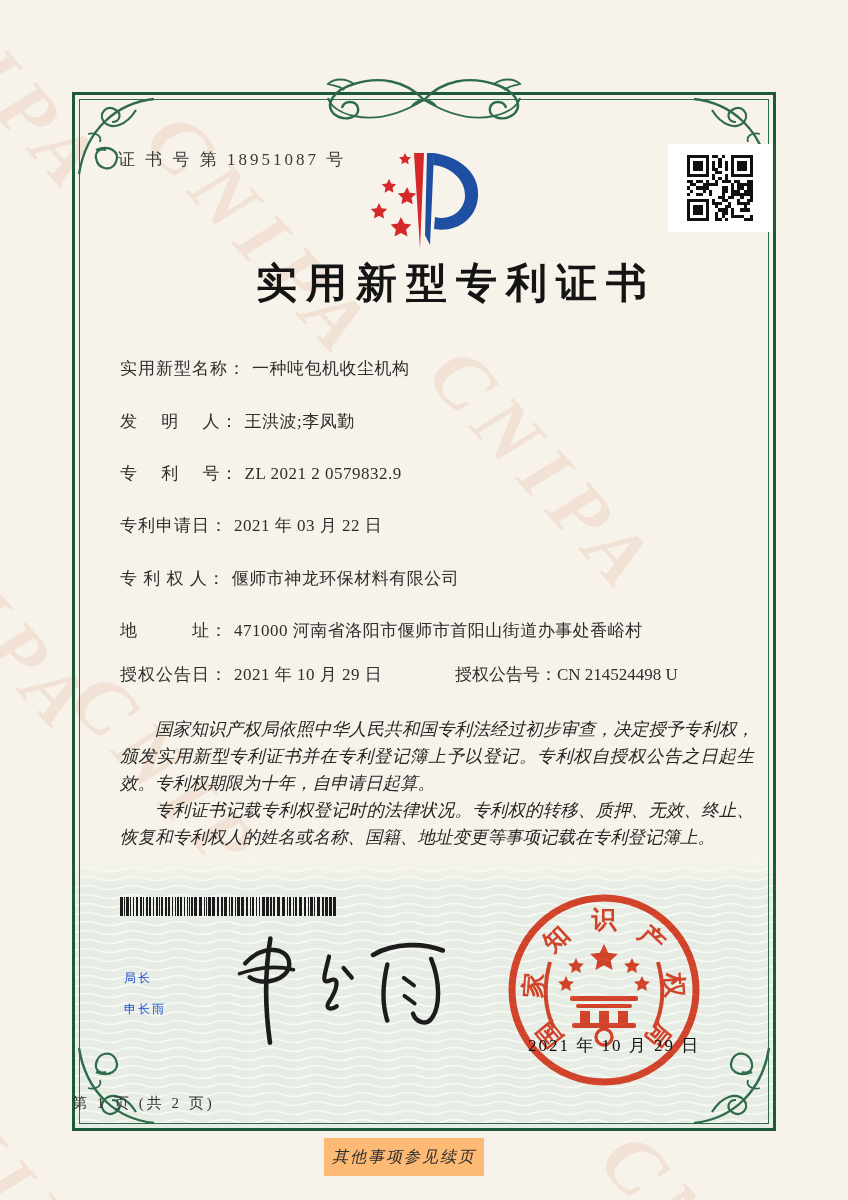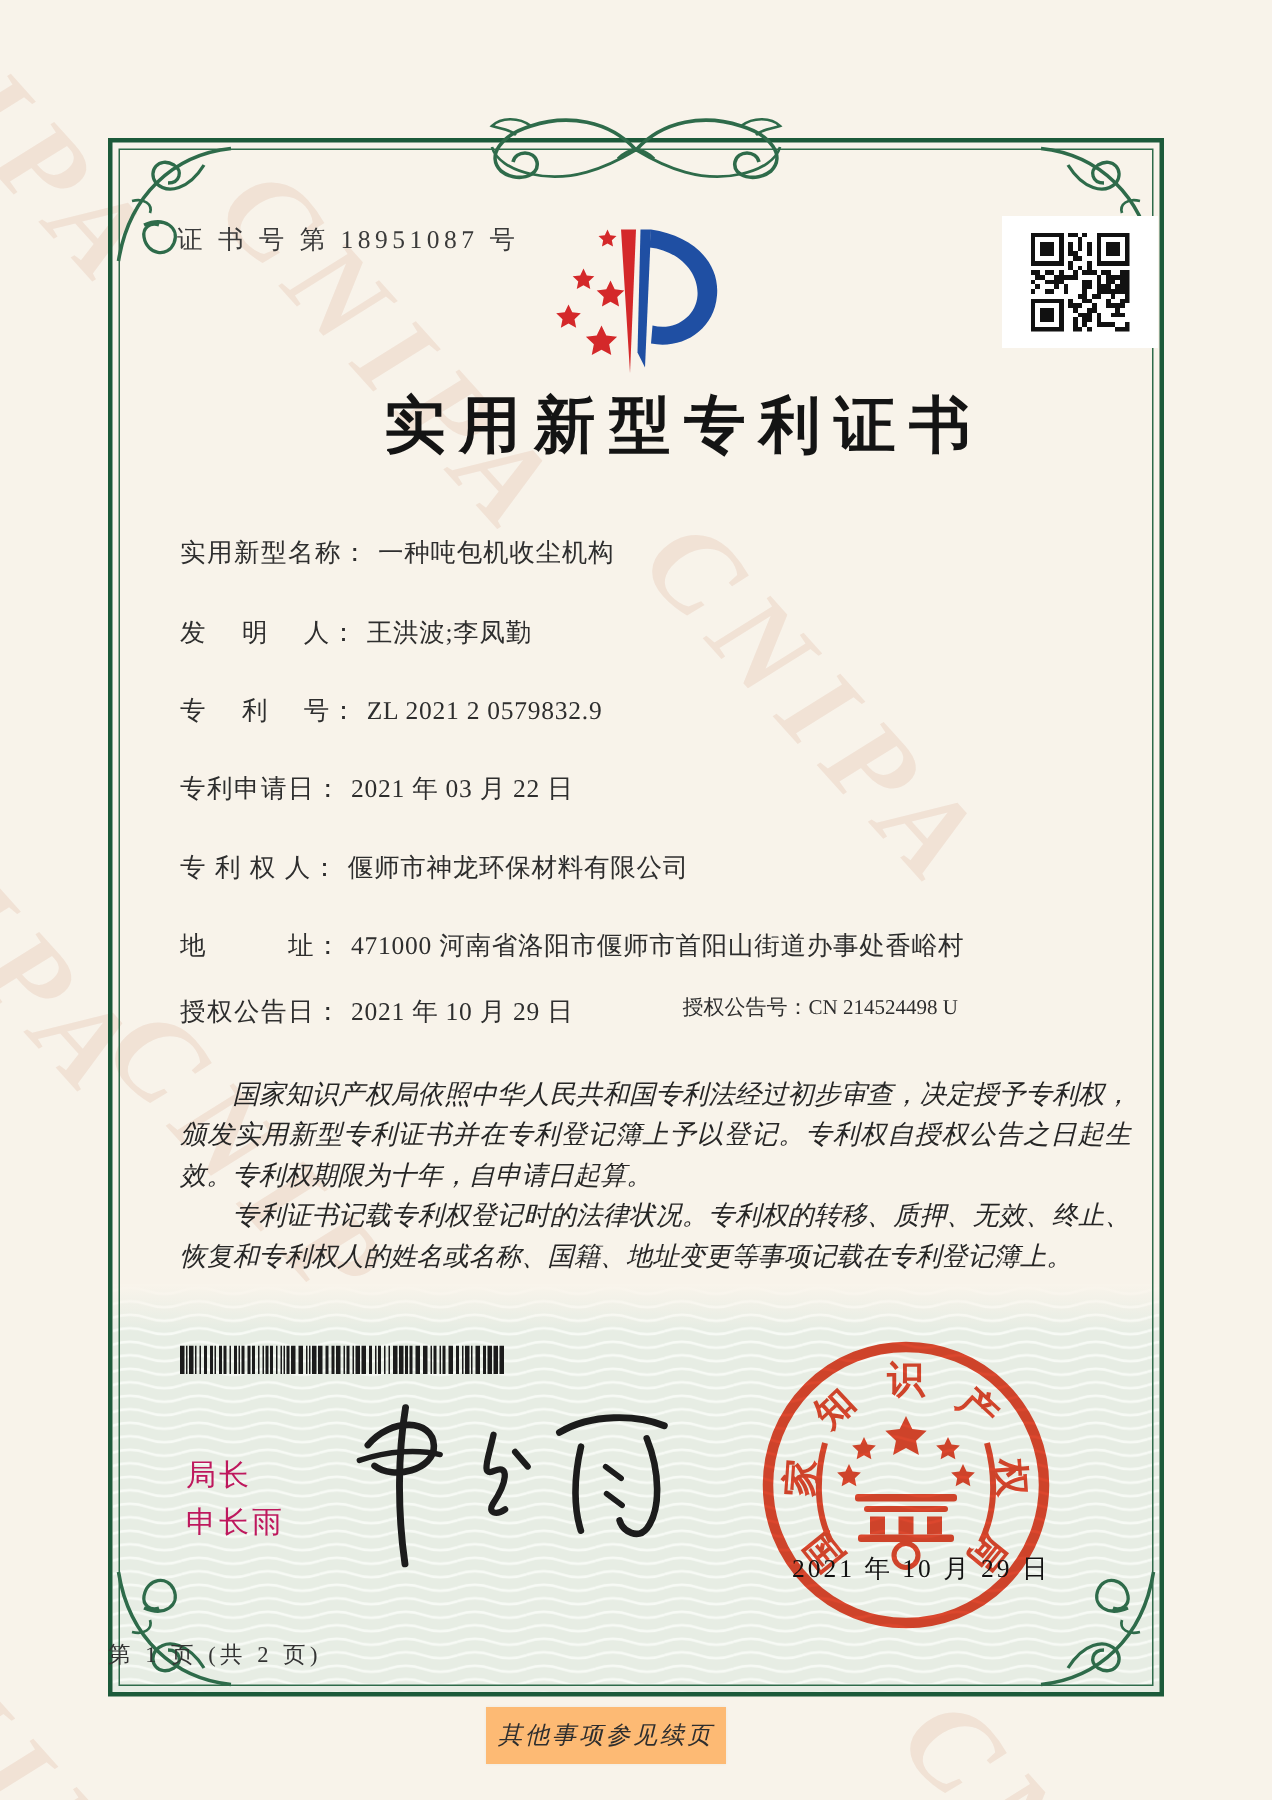--- a/index.html
+++ b/index.html
@@ -35,33 +35,33 @@
   .qr-box{position:absolute;left:668px;top:144px;width:104px;height:88px;background:#ffffff;z-index:6;
     display:flex;align-items:center;justify-content:center;}
   .qr-box svg{width:66px;height:66px;}
   .title{position:absolute;left:72px;top:256px;width:704px;text-align:center;
     font-size:41px;font-weight:bold;letter-spacing:9px;color:#141414;z-index:6;margin-left:32px;}
   
   .field{position:absolute;left:120px;font-size:17px;color:#2e2e2e;white-space:nowrap;z-index:6;}
   .field .lab{display:inline-block;letter-spacing:1px;}
   .field .val{margin-left:6px;letter-spacing:0.5px;}
   .f1{top:357px;} .f2{top:410px;} .f3{top:462px;} .f4{top:514px;text-align:center;} .f5{top:567px;} .f6{top:619px;} .f7{top:663px;}
-  .grant-no{position:absolute;left:455px;top:663px;font-size:14px;color:#2e2e2e;white-space:nowrap;z-index:6;}
+  .grant-no{position:absolute;left:455px;top:663px;font-size:17px;color:#2e2e2e;white-space:nowrap;z-index:6;}
   
   .body-text{position:absolute;left:120px;top:694px;width:634px;z-index:6;
     font-size:17.5px;line-height:27px;color:#262626;font-style:italic;text-align:justify;margin-top:22px;}
   .body-text p{margin:0;text-indent:2em;}
   
   .band{position:absolute;left:75px;top:856px;width:698px;height:272px;z-index:2;}
   .band-fade{position:absolute;left:75px;top:856px;width:698px;height:30px;z-index:2;
     background:linear-gradient(180deg,#f9f4eb 0%,rgba(249,244,235,0) 100%);}
   
   .barcode{position:absolute;left:120px;top:897px;width:218px;height:19px;z-index:6;}
   .signer{position:absolute;left:124px;z-index:6;font-family:"Liberation Sans","DejaVu Sans",sans-serif;
-    font-size:20px;color:#be185d;letter-spacing:2px;}
+    font-size:12px;color:#1d4ed8;letter-spacing:2px;}
   .signer-title{top:970px;} .signer-name{top:1001px;}
   .signature{position:absolute;left:228px;top:922px;width:230px;height:125px;z-index:7;transform:rotate(-2deg);}
   .seal{position:absolute;left:506px;top:892px;width:196px;height:196px;z-index:6;opacity:0.93;mix-blend-mode:multiply;}
   .seal-date{position:absolute;left:528px;top:1034px;font-size:17px;letter-spacing:2px;color:#111;z-index:8;white-space:nowrap;}
   .page-no{position:absolute;left:72px;top:1094px;width:704px;text-align:left;font-size:15px;
     letter-spacing:3px;color:#333;z-index:6;}
   .note-box{position:absolute;left:324px;top:1138px;width:160px;height:38px;background:#fdba74;z-index:6;
     display:flex;align-items:center;justify-content:center;box-shadow:0 0 2px rgba(0,0,0,0.05);}
   .note-box span{font-size:16px;font-style:italic;letter-spacing:2px;color:#2e2e2e;}
 </style>

